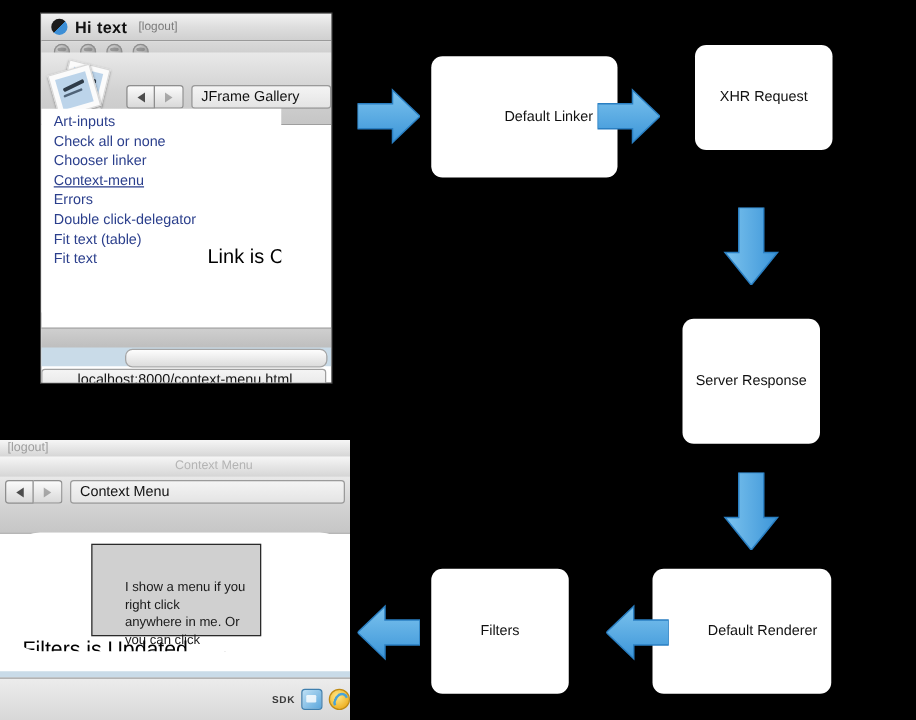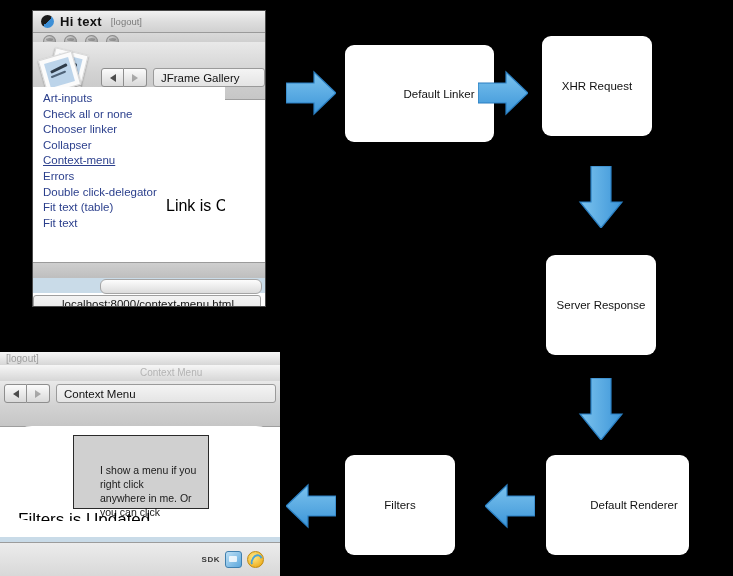--- a/index.html
+++ b/index.html
@@ -150,21 +150,21 @@
   }
   .contentbox a { color: #4a6fb5; text-decoration: none; }
   .bigmsg2 {
     position: absolute; font-size: 17px; color: #000; white-space: nowrap;
   }
   .sdkbar {
     position: absolute; left: 0; right: 0;
     background: linear-gradient(to bottom, #ececec, #d8d8d8);
     border-top: 1px solid #9c9c9c;
     display: flex; align-items: center; justify-content: flex-end;
-    gap: 5px; padding-right: 16px; box-sizing: border-box;
+    gap: 5px; padding-right: 0; box-sizing: border-box;
   }
   .sdk-label { font-size: 8px; color: #3a3a3a; font-weight: bold; letter-spacing: .5px; }
   .appicon { width: 15px; height: 15px; border-radius: 3px; position: relative; }
   .appicon.blue { background: linear-gradient(135deg, #bfe0f5, #5ba7dc); border: 1px solid #3f7fae; }
   .appicon.blue::after{
     content:""; position:absolute; left:3px; top:4px; width:8px; height:6px;
     background:#fff; opacity:.8; border-radius:1px;
   }
   .appicon.yellow { background: radial-gradient(circle at 40% 35%, #ffe98a, #f0b52a 70%, #d99a16); border-radius: 50%; border: 1px solid #c08a12; }
   .appicon.yellow::after{
@@ -229,21 +229,20 @@
         </div>
         <div class="addr">JFrame Gallery</div>
       </div>
     </div>
 
     <div class="page" style="left:0; top:76px; width:192px; height:163px;">
       <div class="linklist">
         <a>Art-inputs</a>
         <a>Check all or none</a>
         <a>Chooser linker</a>
-        <a>Collapser</a>
         <a class="underlined">Context-menu</a>
         <a>Errors</a>
         <a>Double click-delegator</a>
         <a>Fit text (table)</a>
         <a>Fit text</a>
       </div>
       <div class="bigmsg" style="left:133px; top:110px;">Link is Click</div>
     </div>
 
     <div class="greybar" style="top:251px; height:16px;"></div>
@@ -315,21 +314,21 @@
       <defs>
           <linearGradient id="gR2" x1="0" y1="0" x2="0" y2="1">
         <stop offset="0" stop-color="#7cc3ee"></stop>
             <stop offset="1" stop-color="#3c95d8"></stop>
       </linearGradient>
         </defs>
       <path d="M0,14 L28,14 L28,3 L50,24 L28,45 L28,34 L0,34 Z" fill="url(#gR2)" stroke="#2a7fc2" stroke-width="1.2"></path>
     </svg>
   </div>
 
-  <div class="flow-box" style="left:542px; top:36px; width:110px; height:100px;">XHR Request</div>
+  <div class="flow-box" style="left:556px; top:36px; width:110px; height:84px;">XHR Request</div>
 
   <div class="arrow" style="left:577px; top:166px; width:48px; height:62px;">
     <svg viewBox="0 0 48 62" preserveAspectRatio="none" aria-hidden="true">
       <defs>
           <linearGradient id="gD1" x1="0" y1="0" x2="1" y2="0">
         <stop offset="0" stop-color="#7cc3ee"></stop>
             <stop offset="1" stop-color="#3c95d8"></stop>
       </linearGradient>
         </defs>
       <path d="M14,0 L34,0 L34,36 L45,36 L24,62 L3,36 L14,36 Z" fill="url(#gD1)" stroke="#2a7fc2" stroke-width="1.2"></path>
@@ -343,21 +342,21 @@
       <defs>
           <linearGradient id="gD2" x1="0" y1="0" x2="1" y2="0">
         <stop offset="0" stop-color="#7cc3ee"></stop>
             <stop offset="1" stop-color="#3c95d8"></stop>
       </linearGradient>
         </defs>
       <path d="M14,0 L34,0 L34,36 L45,36 L24,62 L3,36 L14,36 Z" fill="url(#gD2)" stroke="#2a7fc2" stroke-width="1.2"></path>
     </svg>
   </div>
 
-  <div class="flow-box" style="left:546px; top:455px; width:110px; height:100px;padding-left:33px;">Default Renderer</div>
+  <div class="flow-box" style="left:522px; top:455px; width:110px; height:100px;padding-left:33px;">Default Renderer</div>
 
   <div class="arrow" style="left:485px; top:482px; width:50px; height:48px;">
     <svg viewBox="0 0 50 48" preserveAspectRatio="none" aria-hidden="true">
       <defs>
           <linearGradient id="gL1" x1="0" y1="0" x2="0" y2="1">
         <stop offset="0" stop-color="#7cc3ee"></stop>
             <stop offset="1" stop-color="#3c95d8"></stop>
       </linearGradient>
         </defs>
       <path d="M50,14 L22,14 L22,3 L0,24 L22,45 L22,34 L50,34 Z" fill="url(#gL1)" stroke="#2a7fc2" stroke-width="1.2"></path>

